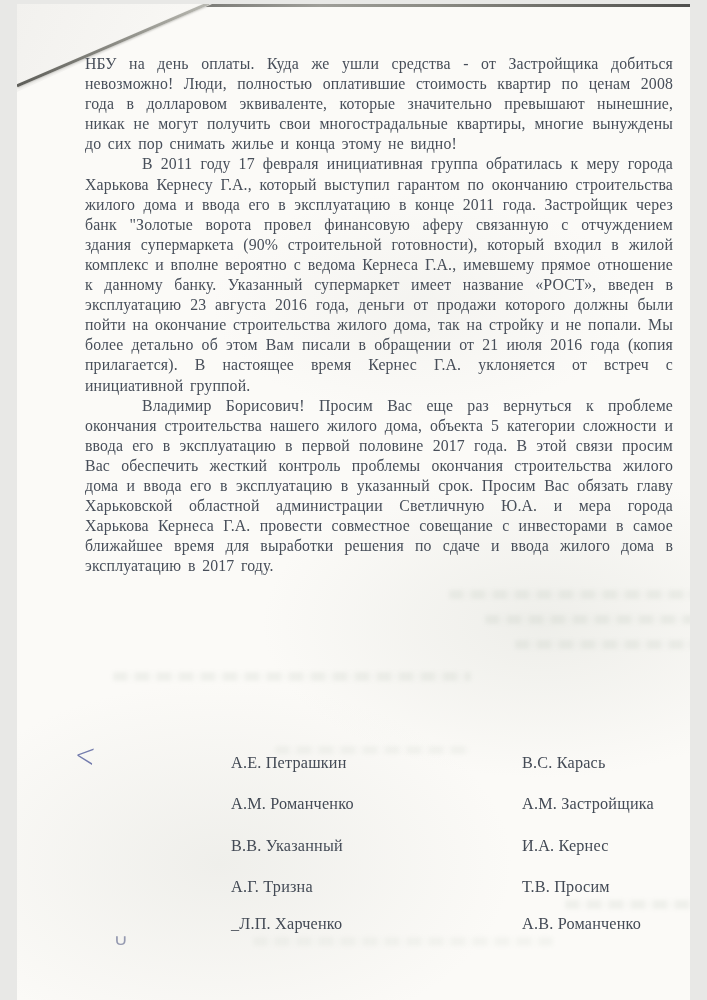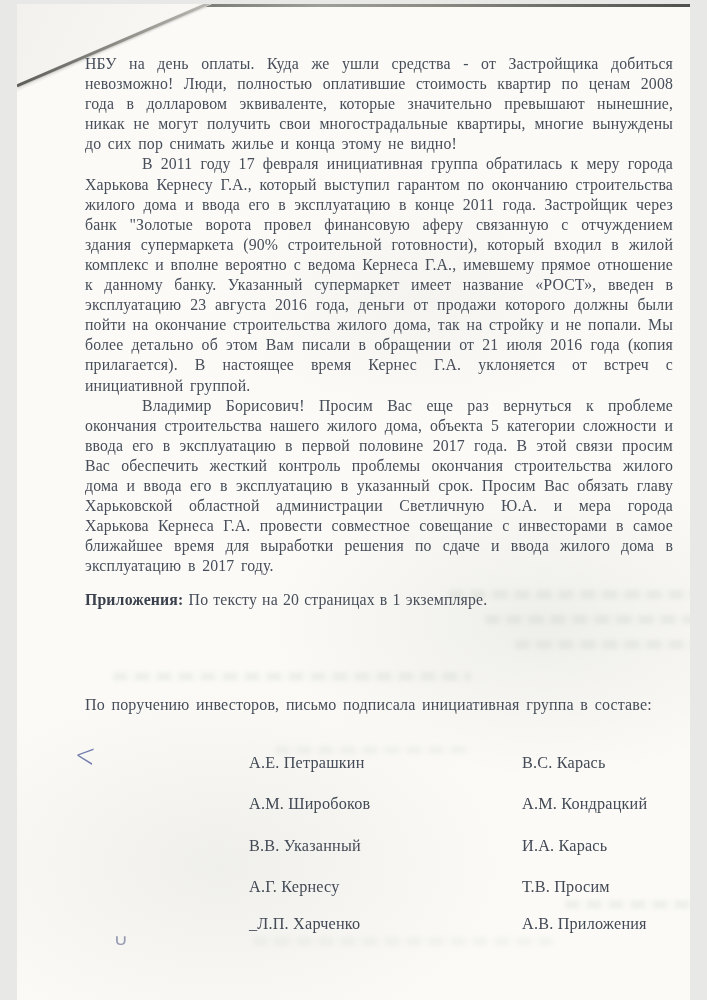--- a/index.html
+++ b/index.html
@@ -62,21 +62,21 @@
   .attachments{margin:14px 0 0 0;text-align:left;word-spacing:1px;}
   .attachments .b{font-weight:bold;color:#3a414c;}
   
   .sig-intro{
     position:absolute;left:68px;top:690px;width:588px;margin:0;
     font-size:16px;line-height:21px;text-align:justify;word-spacing:2.5px;letter-spacing:.15px;
   }
   .sig-cell{
     position:absolute;font-size:16.2px;letter-spacing:.2px;color:#434a55;white-space:nowrap;
   }
-  .colL{left:232px;} .colR{left:505px;}
+  .colL{left:214px;} .colR{left:505px;}
   .r0{top:750px;} .r1{top:791px;} .r2{top:833px;} .r3{top:874px;} .r4{top:911px;text-align:right;}
   
   .pen{position:absolute;color:#5d67a1;font-family:"DejaVu Sans",sans-serif;}
   .pen-angle{left:56px;top:734px;font-size:29px;font-weight:300;transform:rotate(6deg) scale(.85,1.15);opacity:.85;}
   .pen-check{left:98px;top:926px;font-size:16px;opacity:.8;transform:scale(1.25,.95);color:#7d83a0;}
 </style>
 </head>
 <body>
 
 <div class="page">
@@ -90,34 +90,32 @@
   <div class="ghost g3"></div>
   <div class="ghost g4"></div>
   <div class="ghost g5"></div>
   <div class="ghost g6"></div>
   <div class="ghost g7"></div>
 
   <div class="content">
     <p class="para">НБУ на день оплаты. Куда же ушли средства - от Застройщика добиться невозможно! Люди, полностью оплатившие стоимость квартир по ценам 2008 года в долларовом эквиваленте, которые значительно превышают нынешние, никак не могут получить свои многострадальные квартиры, многие вынуждены до сих пор снимать жилье и конца этому не видно!</p>
     <p class="para ind">В 2011 году 17 февраля инициативная группа обратилась к меру города Харькова Кернесу  Г.А., который выступил гарантом по окончанию строительства жилого дома и ввода его в эксплуатацию в конце 2011 года. Застройщик через банк "Золотые ворота провел финансовую аферу связанную с отчуждением здания супермаркета (90% строительной готовности), который входил в жилой комплекс и вполне вероятно с ведома Кернеса Г.А., имевшему прямое отношение к данному банку. Указанный супермаркет имеет название «РОСТ», введен в эксплуатацию 23 августа 2016 года, деньги от продажи которого должны были пойти на окончание строительства жилого дома, так на стройку и не попали. Мы более детально об этом Вам писали в обращении от 21 июля 2016 года (копия прилагается). В настоящее время  Кернес Г.А. уклоняется от встреч с инициативной группой.</p>
     <p class="para ind">Владимир Борисович! Просим Вас еще раз вернуться к проблеме окончания строительства нашего жилого дома, объекта 5 категории сложности  и ввода его в эксплуатацию в первой половине 2017 года. В этой связи просим Вас обеспечить жесткий контроль проблемы окончания строительства жилого дома и ввода его в эксплуатацию в указанный срок. Просим Вас обязать главу Харьковской областной администрации Светличную Ю.А. и мера города Харькова Кернеса Г.А. провести совместное совещание с инвесторами в самое ближайшее время для выработки решения по сдаче и ввода жилого дома в эксплуатацию в 2017 году.</p>
-    <p class="attachments"><span class="b">Приложения:</span><span> По тексту на 20 страницах в 1 экземпляре.</span></p>
   </div>
 
-  <p class="sig-intro">По поручению инвесторов, письмо подписала инициативная группа в составе:</p>
 
   <div>
     <span class="sig-cell colL r0">А.Е. Петрашкин</span>
     <span class="sig-cell colR r0">В.С. Карась</span>
-    <span class="sig-cell colL r1">А.М. Широбоков</span>
-    <span class="sig-cell colR r1">А.М. Кондрацкий</span>
+    <span class="sig-cell colL r1">А.М. Романченко</span>
+    <span class="sig-cell colR r1">А.М. Застройщика</span>
     <span class="sig-cell colL r2">В.В. Указанный</span>
-    <span class="sig-cell colR r2">И.А. Карась</span>
-    <span class="sig-cell colL r3">А.Г. Кернесу</span>
+    <span class="sig-cell colR r2">И.А. Кернес</span>
+    <span class="sig-cell colL r3">А.Г. Тризна</span>
     <span class="sig-cell colR r3">Т.В. Просим</span>
     <span class="sig-cell colL r4">_Л.П. Харченко</span>
-    <span class="sig-cell colR r4">А.В. Приложения</span>
+    <span class="sig-cell colR r4">А.В. Романченко</span>
   </div>
 
   <span class="pen pen-angle">&lt;</span>
   <span class="pen pen-check">∪</span>
 
 </div>
 
 </body></html>

